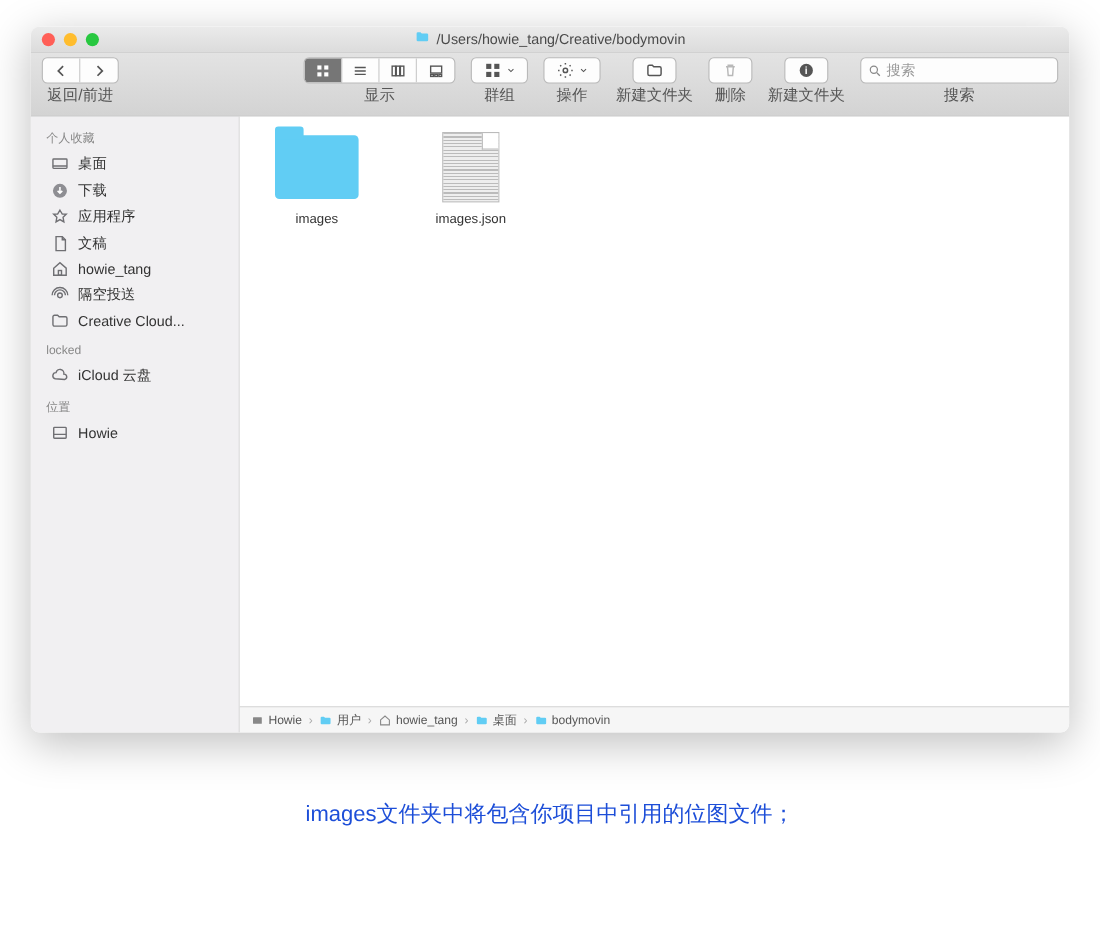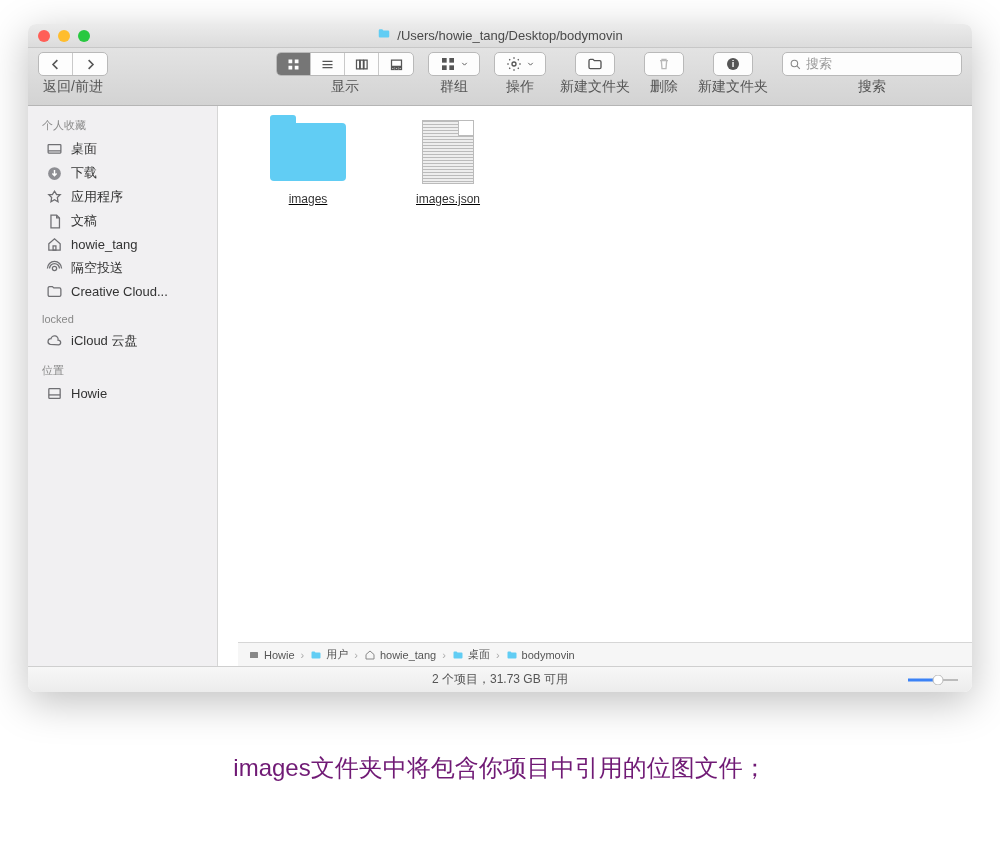--- a/index.html
+++ b/index.html
@@ -46,67 +46,67 @@
 .seg .btn.active { background:#767676; color:#fff; }
 .seg .btn svg { width:15px; height:15px; }
 .single-btn { width:40px; height:24px; background:#fdfdfd; border:1px solid #b9b9b9; border-radius:5px; display:flex; align-items:center; justify-content:center; color:#555; cursor:pointer; }
 .single-btn.wide { width:52px; gap:4px; }
 .single-btn svg { width:16px; height:16px; }
 .single-btn.disabled { color:#b8b8b8; }
 .search-field { flex:1; }
 .search-box { height:24px; background:#fdfdfd; border:1px solid #b9b9b9; border-radius:5px; display:flex; align-items:center; padding:0 6px; gap:4px; color:#999; font-size:13px; min-width:180px; }
 .search-box svg { width:13px; height:13px; color:#888; }
 
-.body { display:flex; height:560px;gap:20px; }
+.body { display:flex; height:560px; }
 .sidebar { width:190px; background:#f1f0f2; border-right:1px solid #d6d6d6; padding-top:6px; font-size:13px; overflow:hidden; }
 .side-section { margin-bottom:4px; }
 .side-header { color:#888; font-size:11px; padding:6px 14px 4px; font-weight:500; }
 .side-item { display:flex; align-items:center; gap:8px; padding:3px 14px 3px 18px; color:#333; cursor:pointer; white-space:nowrap; overflow:hidden; text-overflow:ellipsis; }
 .side-item svg { width:17px; height:17px; flex-shrink:0; color:#6f6f73; }
 
 .main { flex:1; display:flex; flex-direction:column; }
-.files { flex:1; display:flex; align-items:flex-start; padding:14px 20px; gap:40px; background:#fff;text-decoration:underline; }
+.files { flex:1; display:flex; align-items:flex-start; padding:14px 20px; gap:40px; background:#fff; }
 .file-item { display:flex; flex-direction:column; align-items:center; gap:8px; width:100px; cursor:pointer; }
 .file-item .icon-slot { width:78px; height:64px; display:flex; align-items:center; justify-content:center; }
 .file-name { font-size:12px; color:#333; }
 .folder-icon { width:76px; height:58px; background:#61cdf4; border-radius:4px; position:relative; }
 .folder-icon:before { content:""; position:absolute; top:-8px; left:0; width:26px; height:12px; background:#61cdf4; border-radius:3px 3px 0 0; }
 .doc-icon { width:52px; height:64px; background:repeating-linear-gradient(#bbb 0 1px,#eee 1px 3px); border:1px solid #bbb; position:relative; }
 .doc-icon:before { content:""; position:absolute; top:0; right:0; width:14px; height:14px; background:#fff; border-left:1px solid #bbb; border-bottom:1px solid #bbb; }
 
 .pathbar { height:24px; border-top:1px solid #d6d6d6; background:#f6f6f6; display:flex; align-items:center; padding:0 10px; font-size:11px; color:#555; gap:4px; }
 .pathbar .crumb { display:flex; align-items:center; gap:4px; }
 .pathbar svg { width:12px; height:12px; }
 .pathbar .sep { color:#aaa; margin:0 2px; }
 
 .statusbar { height:26px; border-top:1px solid #cfcfcf; background:linear-gradient(#f7f7f7,#ececec); display:flex; align-items:center; justify-content:center; font-size:12px; color:#555; position:relative; }
 .zoom { position:absolute; right:14px; display:flex; align-items:center; }
 .zoom svg { width:50px; height:10px; }
 
-.captions { text-align:center; margin-top:60px; color:#701a75; font-size:24px; }
+.captions { text-align:center; margin-top:60px; color:#1d4ed8; font-size:20px; }
 .captions p { margin:14px 0; }
 </style>
 </head>
 <body>
 
 <div class="window">
 
   <div class="titlebar">
     <div class="traffic">
       <div class="light red"></div>
       <div class="light yel"></div>
       <div class="light grn"></div>
     </div>
     <div class="title-center">
       <span class="title-folder-icon">
         <svg viewBox="0 0 24 24" fill="#61cdf4">
             <path d="M3 6a2 2 0 0 1 2-2h4l2 2h8a2 2 0 0 1 2 2v8a2 2 0 0 1-2 2H5a2 2 0 0 1-2-2z"></path>
           </svg>
       </span>
-      <span>/Users/howie_tang/Desktop/bodymovin</span>
+      <span>/Users/howie_tang/Creative/bodymovin</span>
     </div>
   </div>
 
   <div class="toolbar">
 
     <div class="tool-group">
       <div class="seg">
         <div class="btn">
             <svg viewBox="0 0 24 24" fill="none" stroke="currentColor" stroke-width="2.5">
               <polyline points="15 5 8 12 15 19"></polyline>
@@ -350,28 +350,18 @@
         <span class="crumb">
             <svg viewBox="0 0 24 24" fill="#61cdf4">
               <path d="M3 7a2 2 0 0 1 2-2h4l2 2h8a2 2 0 0 1 2 2v8a2 2 0 0 1-2 2H5a2 2 0 0 1-2-2z"></path>
             </svg>
             <span>bodymovin</span>
           </span>
       </div>
     </div>
   </div>
 
-  <div class="statusbar">
-    <span>2 个项目，31.73 GB 可用</span>
-    <div class="zoom">
-      <svg viewBox="0 0 50 10">
-          <line x1="0" y1="5" x2="50" y2="5" stroke="#bbb" stroke-width="2"></line>
-          <line x1="0" y1="5" x2="30" y2="5" stroke="#3b82f6" stroke-width="3"></line>
-          <circle cx="30" cy="5" r="5" fill="#fff" stroke="#bbb"></circle>
-        </svg>
-    </div>
-  </div>
 
 </div>
 
 <div class="captions">
   <p>images文件夹中将包含你项目中引用的位图文件；</p>
 </div>
 
 </body></html>

